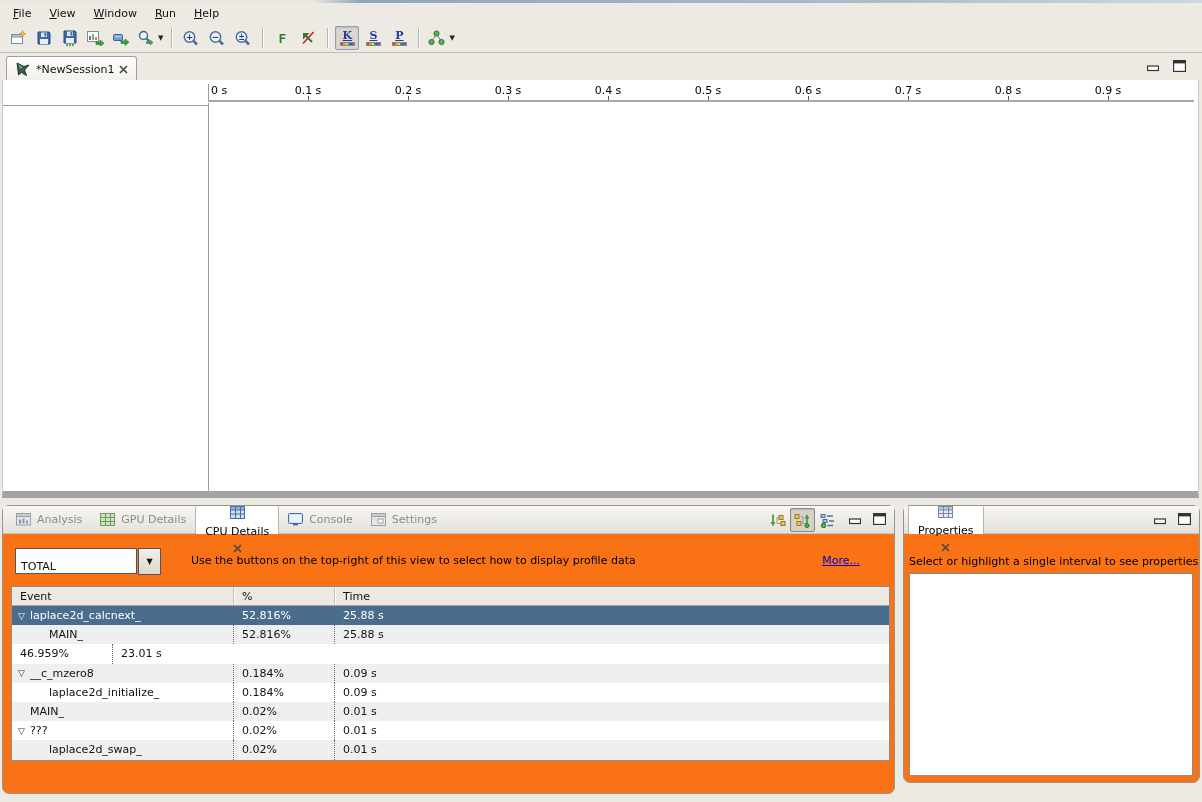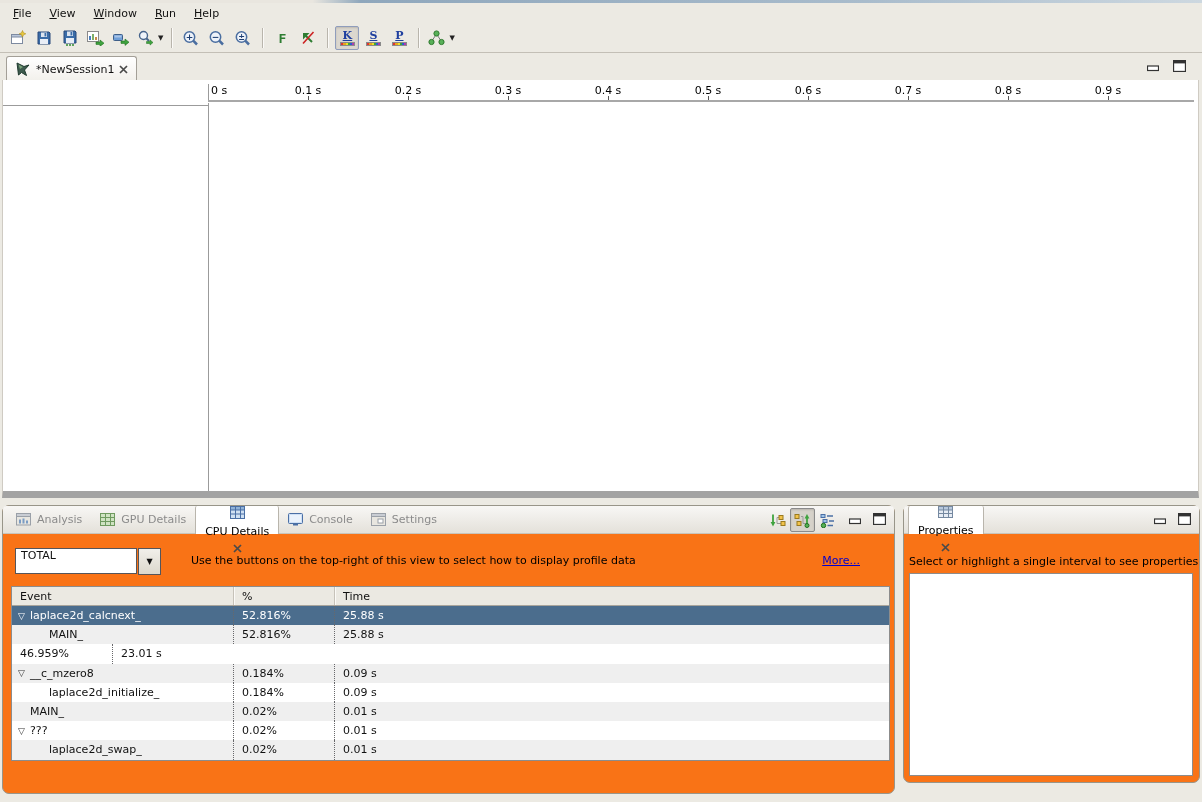--- a/index.html
+++ b/index.html
@@ -57,21 +57,21 @@
   .vtab { display:flex; align-items:center; gap:6px; padding:0 9px; height:28px; color:#8b8b8b; white-space:nowrap; }
   .vtab.active { background:#fff; color:#000; border-left:1px solid #b9b5ac; border-right:1px solid #b9b5ac;
     border-radius:2px 2px 0 0;flex-direction:column; }
   .view-toolbar { position:absolute; display:flex; top:2px; }
   #cpu-view .view-toolbar { right:54px; }
   .vbtn { width:25px; height:24px; display:flex; align-items:center; justify-content:center;
     border:1px solid transparent; border-radius:2px; }
   .vbtn.pressed { border:1px solid #8a8a8a; background:#d6d2ca; box-shadow:inset 0 1px 2px #b8b4ac; }
   
   .combo-field { position:absolute; left:12px; top:42px; width:122px; height:26px;
-    border:1px solid #55555a; background:#fff; display:flex; align-items:flex-start; padding-left:5px; }
+    border:1px solid #55555a; background:#fff; display:flex; align-items:flex-end; padding-left:5px; }
   .combo-btn { position:absolute; left:135px; top:42px; width:23px; height:27px;
     border:1px solid #55555a; background:linear-gradient(#f1efea,#dcd8cd);
     display:flex; align-items:center; justify-content:center; font-size:8px; color:#111; }
   .instruction { position:absolute; left:188px; top:48px; color:#000; }
   .more-link { position:absolute; right:34px; top:48px; color:var(--link); text-decoration:underline; cursor:pointer; }
   .ptable { position:absolute; left:8px; top:80px; width:879px; border:1px solid #8c8c8c; background:#fff; }
   .thead { display:flex; height:19px; background:#ebe9e2; border-bottom:1px solid #a8a49b; }
   .th { display:flex; align-items:center; padding-left:8px; border-right:1px solid #c6c2b9; box-shadow:1px 0 0 #fbfaf7; }
   .th.ev { width:222px; } .th.pc { width:101px; } .th.tm { flex:1; border-right:none; box-shadow:none; }
   .trow { display:flex; height:19.2px; background:#fff; }

